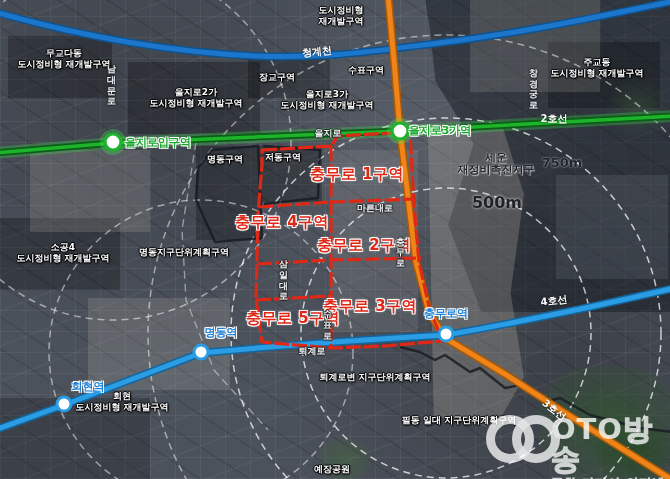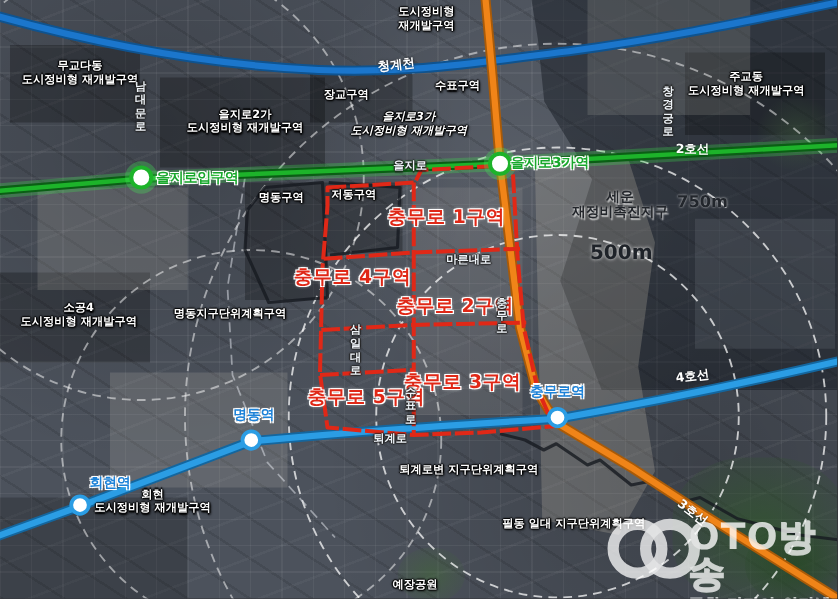--- a/index.html
+++ b/index.html
@@ -179,21 +179,21 @@
         <div>도시정비형 재개발구역</div>
       </div>
       <div class="lb zone-white" style="left: 341px; top: 16px; transform: translate(-50%, -50%);">
         <div>도시정비형</div>
         <div>재개발구역</div>
       </div>
       <div class="lb zone-white" style="left: 196px; top: 98px; transform: translate(-50%, -50%);">
         <div>을지로2가</div>
         <div>도시정비형 재개발구역</div>
       </div>
-      <div class="lb zone-white" style="left: 327px; top: 100px; transform: translate(-50%, -50%); font-style: italic;">
+      <div class="lb zone-white" style="left: 327px; top: 100px; transform: translate(-50%, -50%);">
         <div>을지로3가</div>
         <div>도시정비형 재개발구역</div>
       </div>
       <div class="lb zone-white" style="left: 277px; top: 77px; transform: translate(-50%, -50%);">
         <div>장교구역</div>
       </div>
       <div class="lb zone-white" style="left: 366px; top: 70px; transform: translate(-50%, -50%);">
         <div>수표구역</div>
       </div>
       <div class="lb zone-white" style="left: 597px; top: 68px; transform: translate(-50%, -50%);">
@@ -289,21 +289,21 @@
       </div>
       <div class="lb station-green" style="left: 158px; top: 142px; transform: translate(-50%, -50%);">
         <div>을지로입구역</div>
       </div>
       <div class="lb station-green" style="left: 440px; top: 130px; transform: translate(-50%, -50%);">
         <div>을지로3가역</div>
       </div>
       <div class="lb station-blue" style="left: 88px; top: 386px; transform: translate(-50%, -50%);">
         <div>회현역</div>
       </div>
-      <div class="lb station-blue" style="left: 203px; top: 332px; transform: translate(-50%, -50%);">
+      <div class="lb station-blue" style="left: 221px; top: 332px; transform: translate(-50%, -50%);">
         <div>명동역</div>
       </div>
       <div class="lb station-blue" style="left: 446px; top: 313px; transform: translate(-50%, -50%);">
         <div>충무로역</div>
       </div>
     </div>
 
   <div class="watermark">
     <div class="wm-circles">
       <span class="wm-c"></span>

